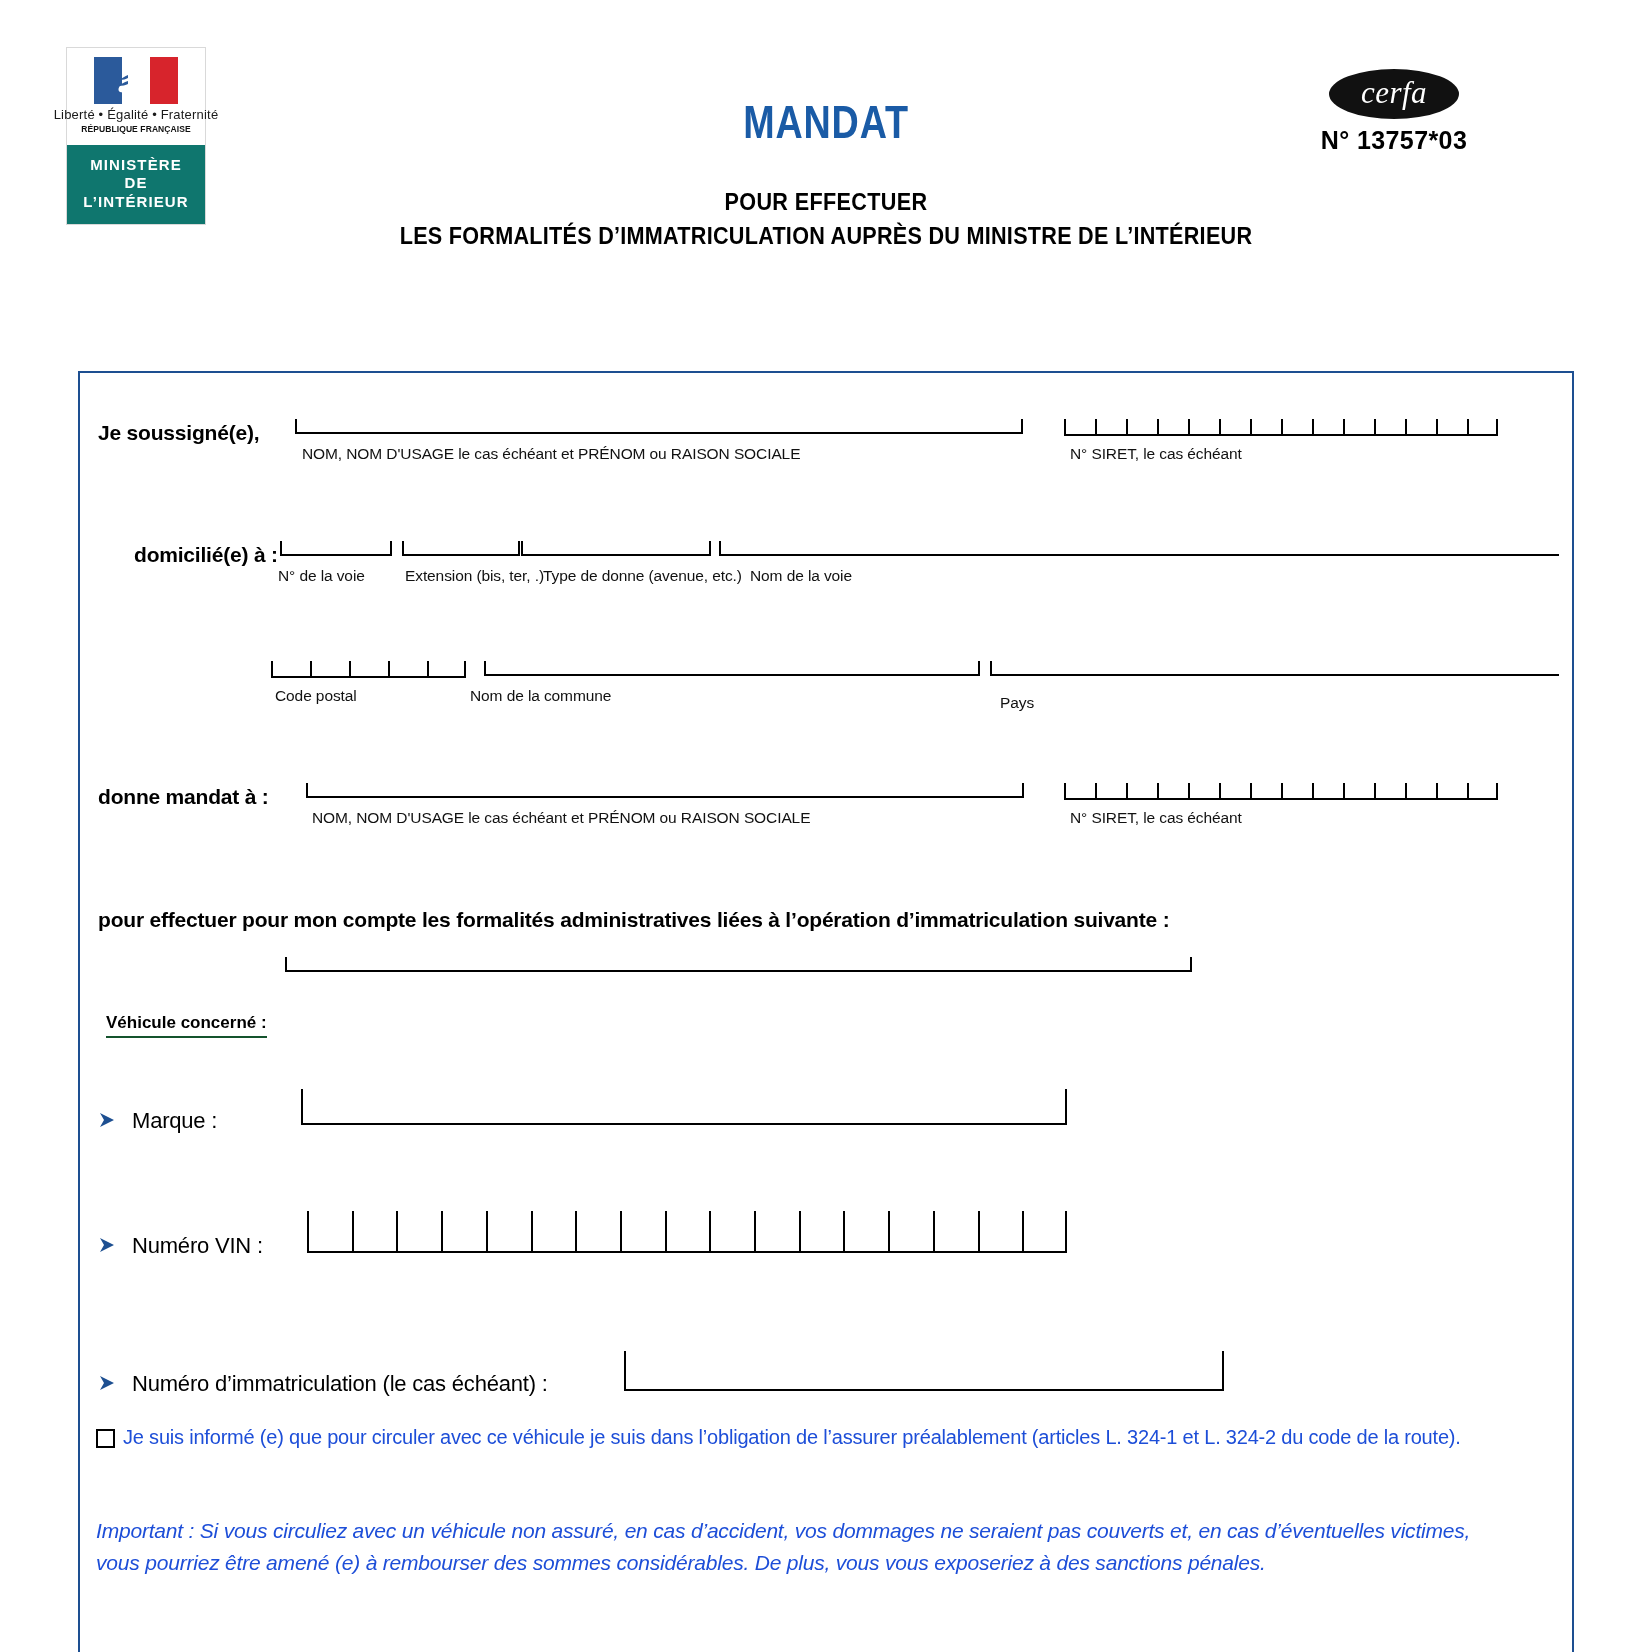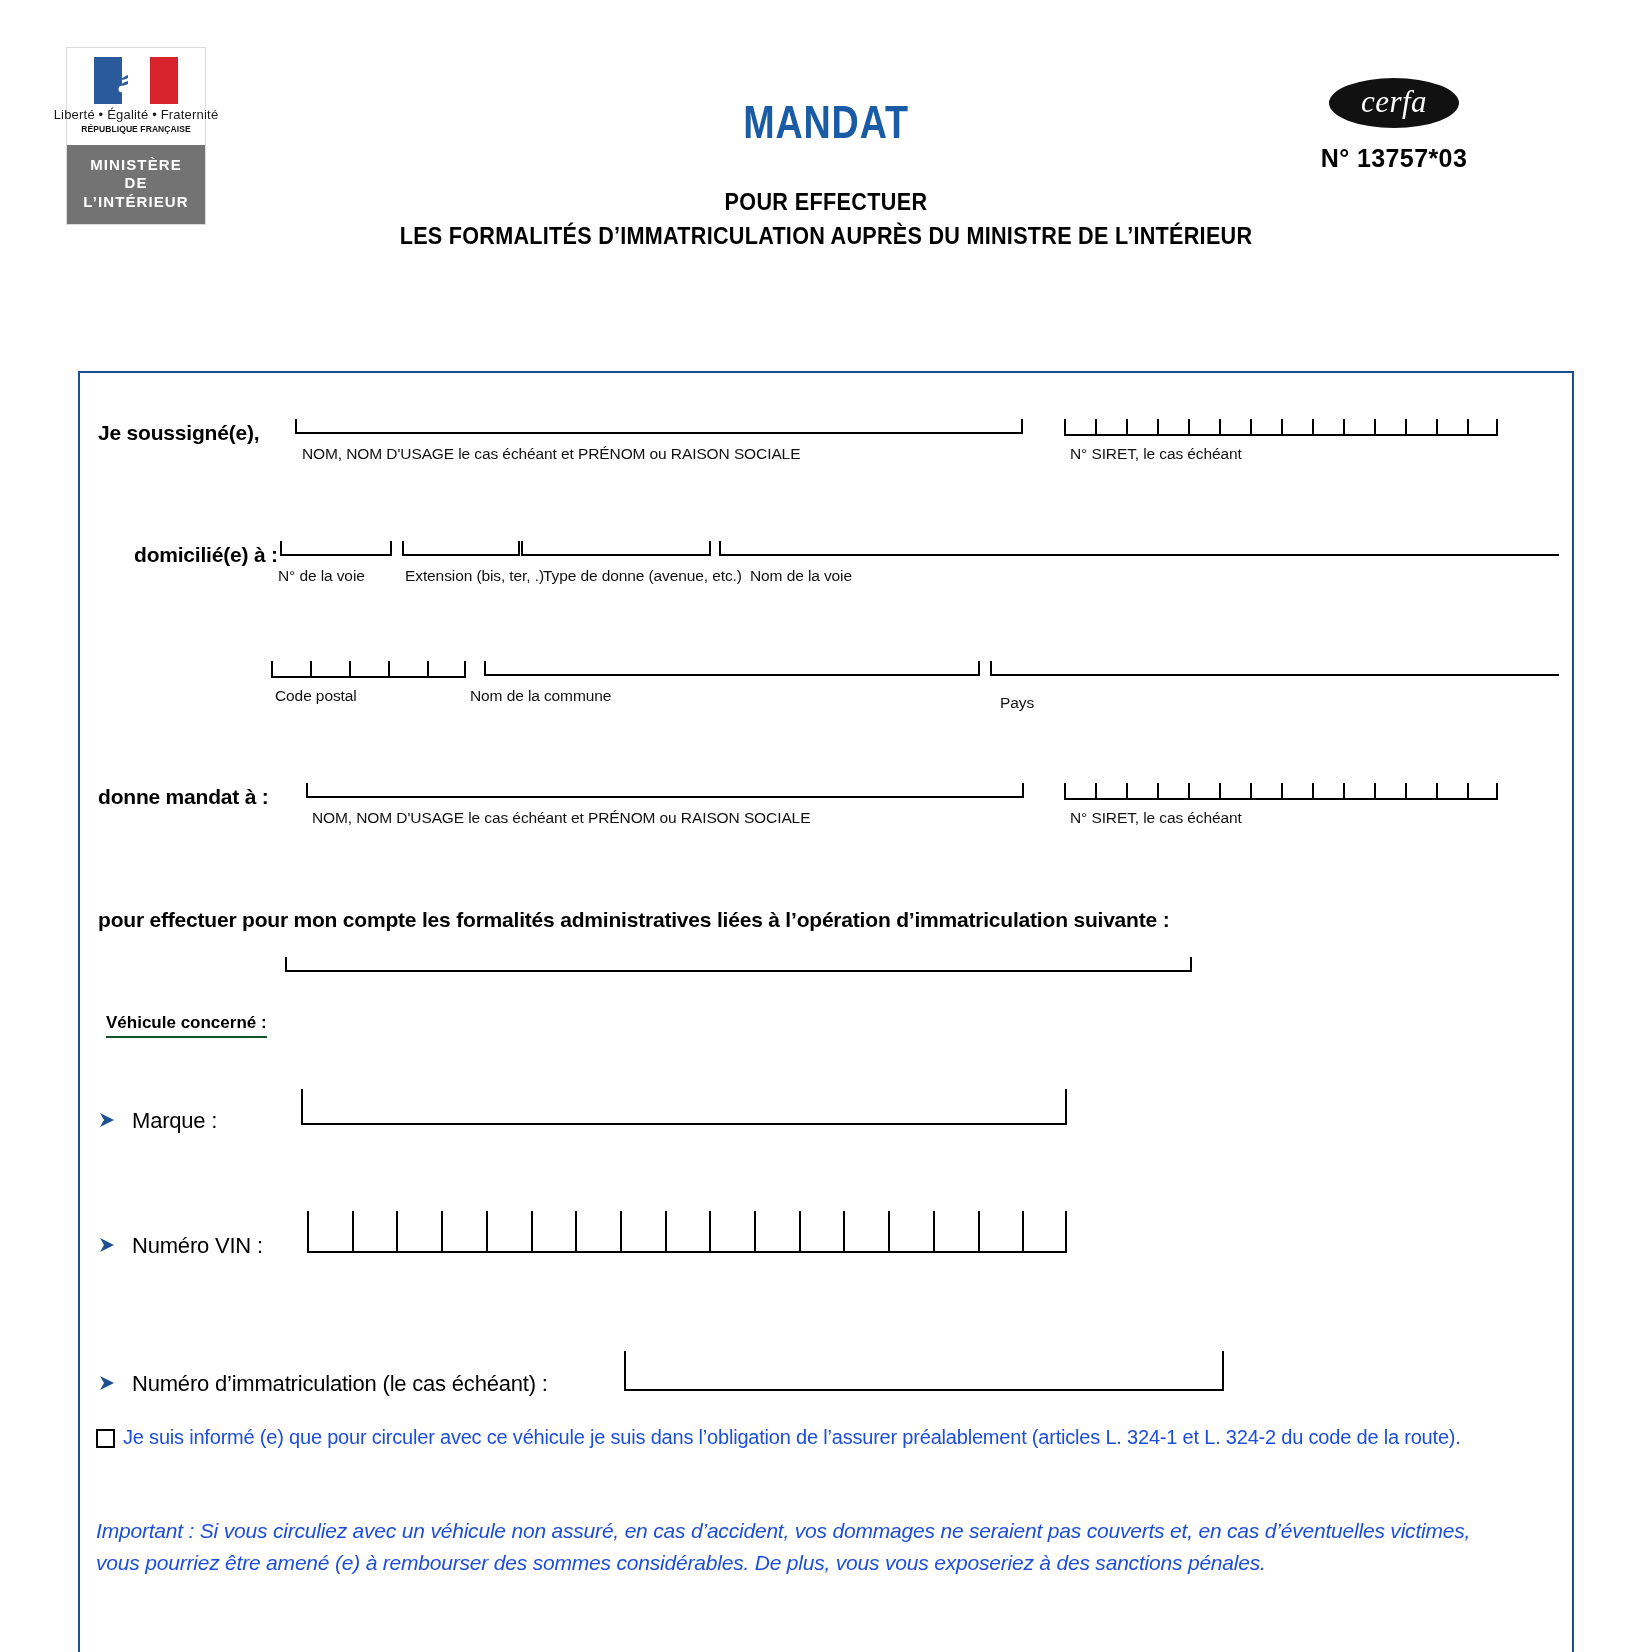--- a/index.html
+++ b/index.html
@@ -78,21 +78,21 @@
   }
   #logo-republique {
     font-size: 8.5px;
     font-weight: bold;
     color: #111111;
     margin-top: 2px;
     letter-spacing: 0.1px;
     white-space: nowrap;
   }
   #logo-ministry {
-    background: #737373;
+    background: #0f766e;
     color: #ffffff;
     text-align: center;
     padding: 11px 4px 13px 4px;
     font-size: 15px;
     font-weight: bold;
     line-height: 1.22;
     letter-spacing: 1.1px;
   }
   #logo-ministry div { white-space: nowrap; }
 
@@ -137,21 +137,21 @@
     right: 158px;
     top: 62px;
     text-align: center;
     width: 200px;
   }
   #cerfa-oval {
     width: 130px;
     height: 50px;
     border-radius: 50%;
     background: #111111;
-    margin: 16px auto;
+    margin: 7px auto;
     position: relative;
   }
   #cerfa-word {
     position: absolute;
     left: 0; right: 0; top: 6px;
     color: #ffffff;
     font-family: "Liberation Serif", serif;
     font-style: italic;
     font-size: 31px;
     font-weight: normal;

